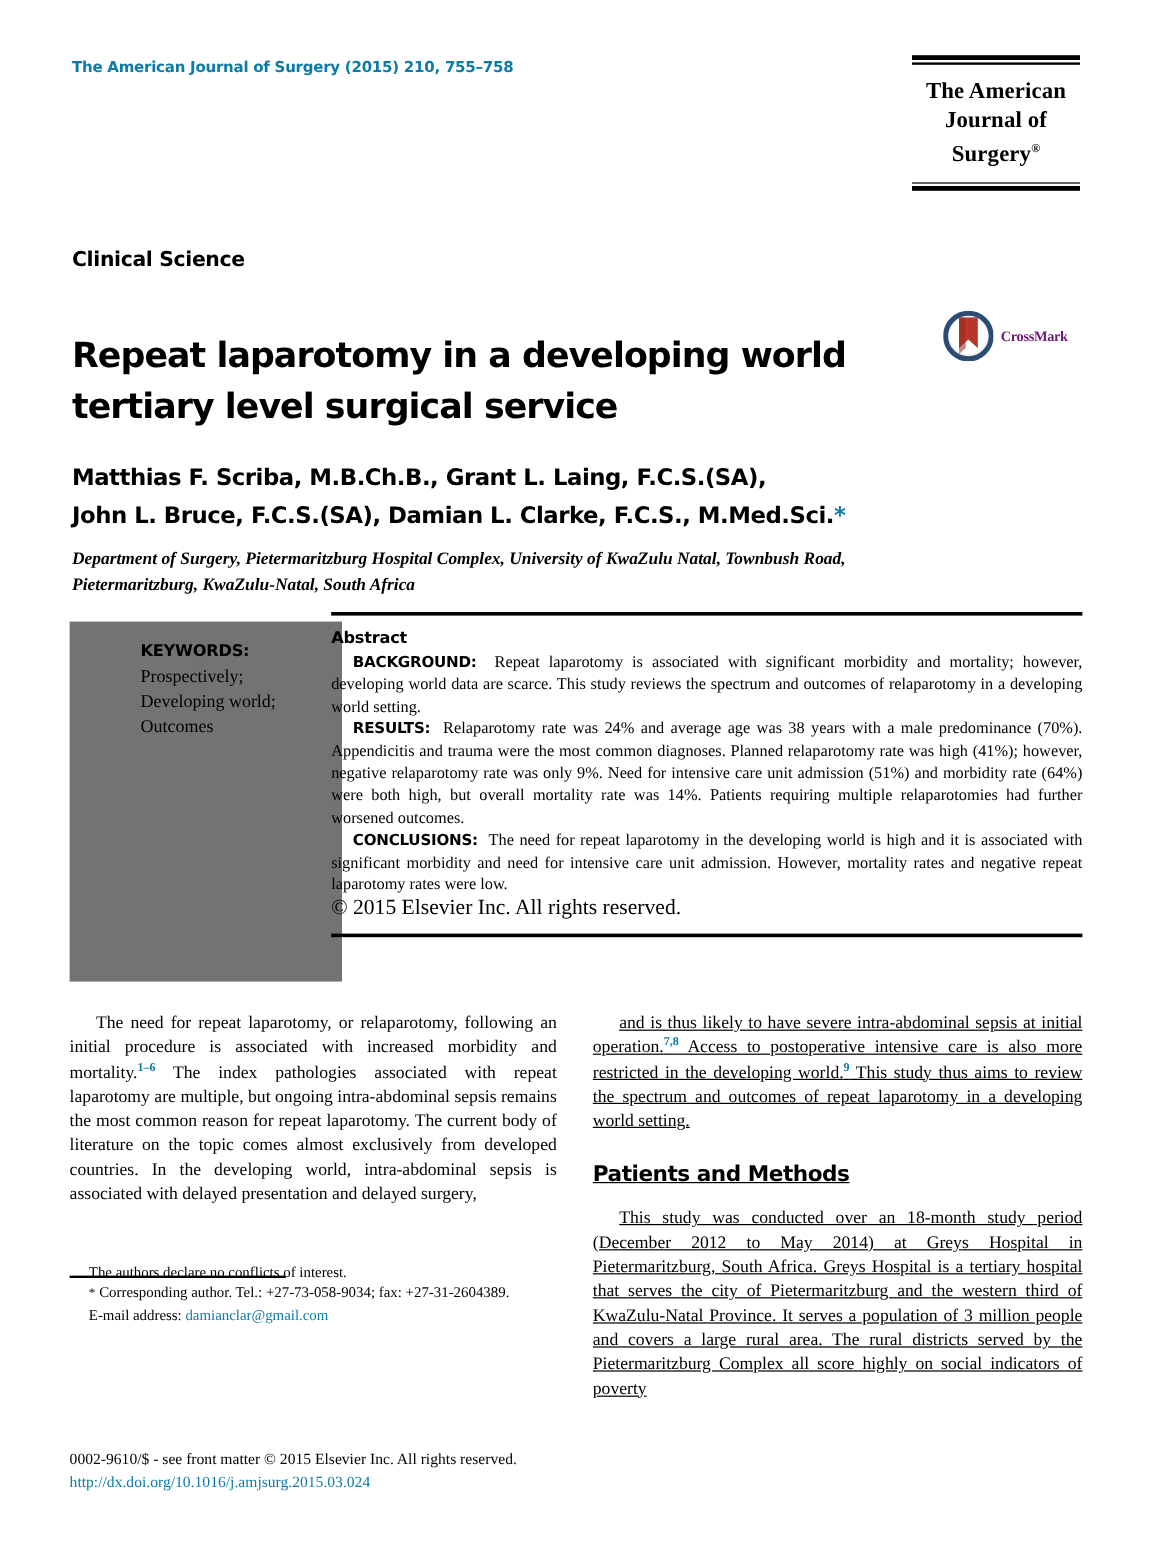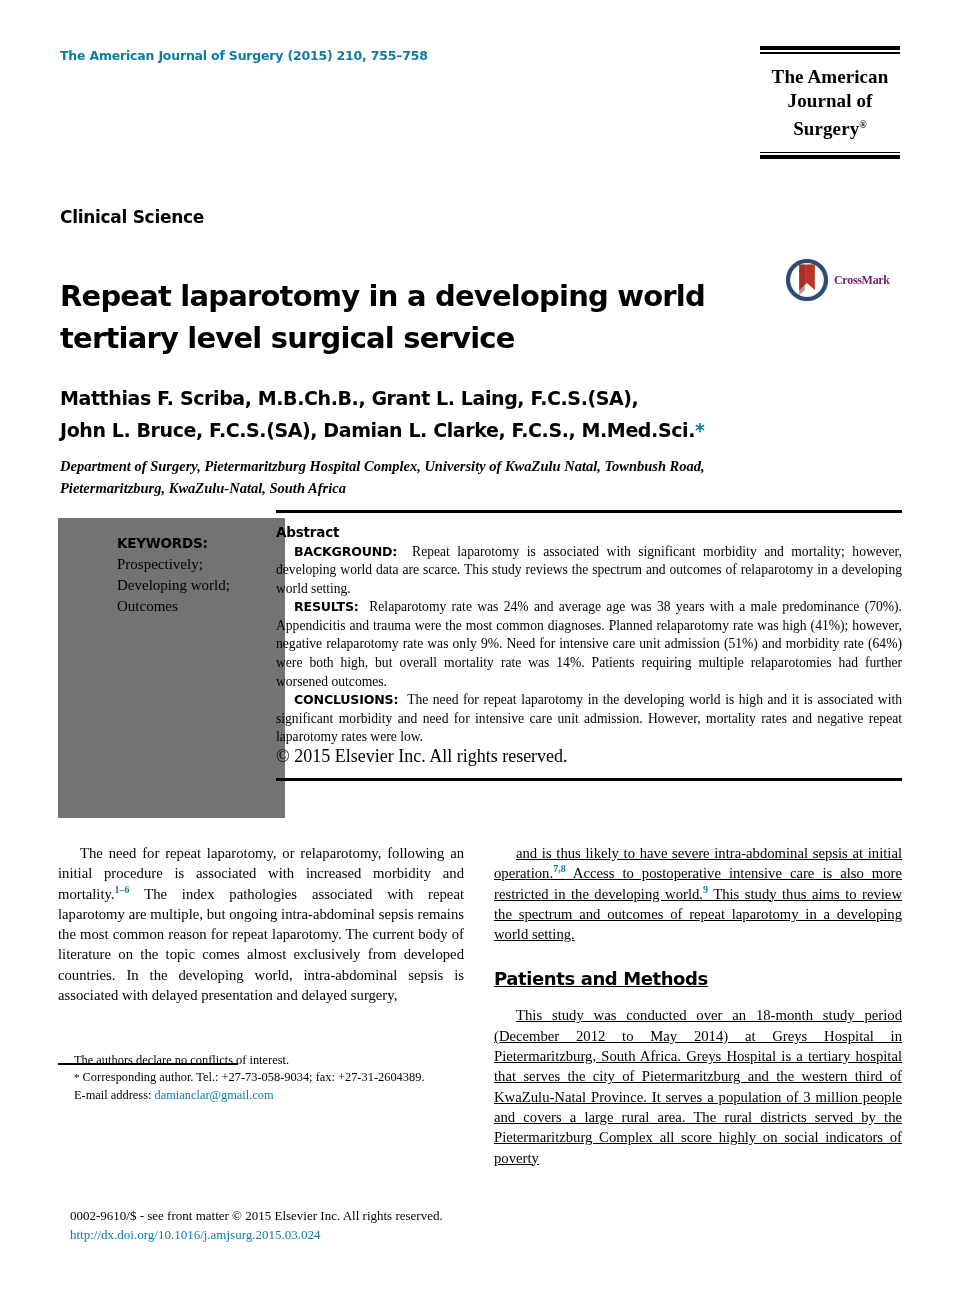--- a/index.html
+++ b/index.html
@@ -271,21 +271,21 @@
   .footnotes p {
     margin: 0;
     text-indent: 16px;
   }
   .footnotes .email-link { color: #0b7ba8; }
   .footnotes .star-fn { font-size: 11px; }
 
   
   .page-footer {
     position: absolute;
-    left: 70px;
+    left: 58px;
     top: 1206px;
     width: 500px;
     font-family: "Liberation Serif", serif;
     font-size: 13px;
     line-height: 19px;
   }
   .page-footer .doi { color: #0b7ba8; }
 </style>
 </head>
 <body>

